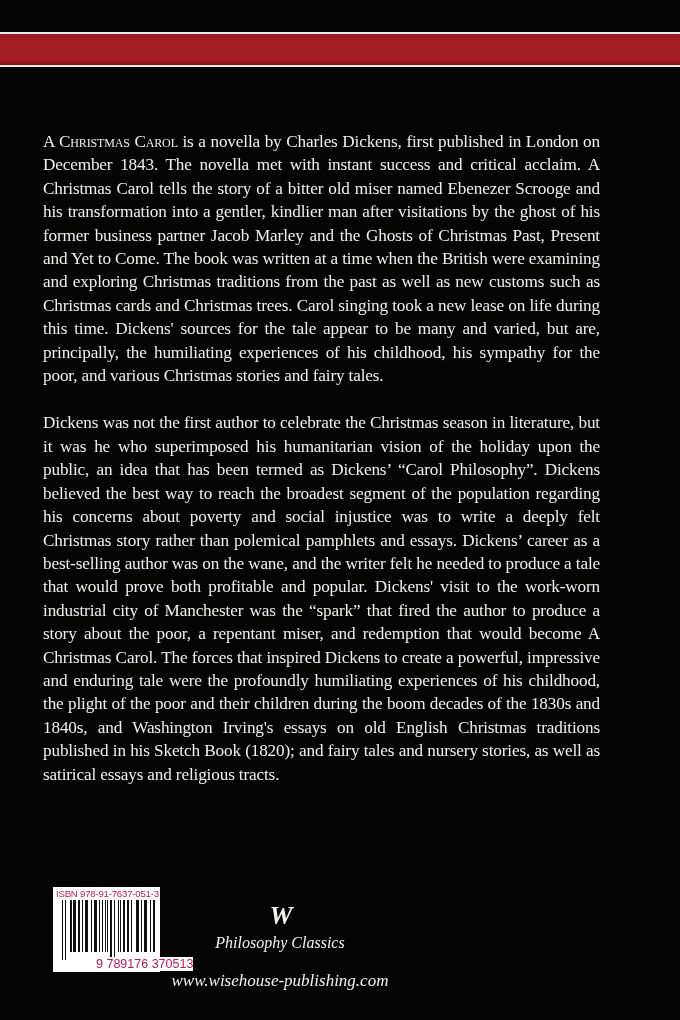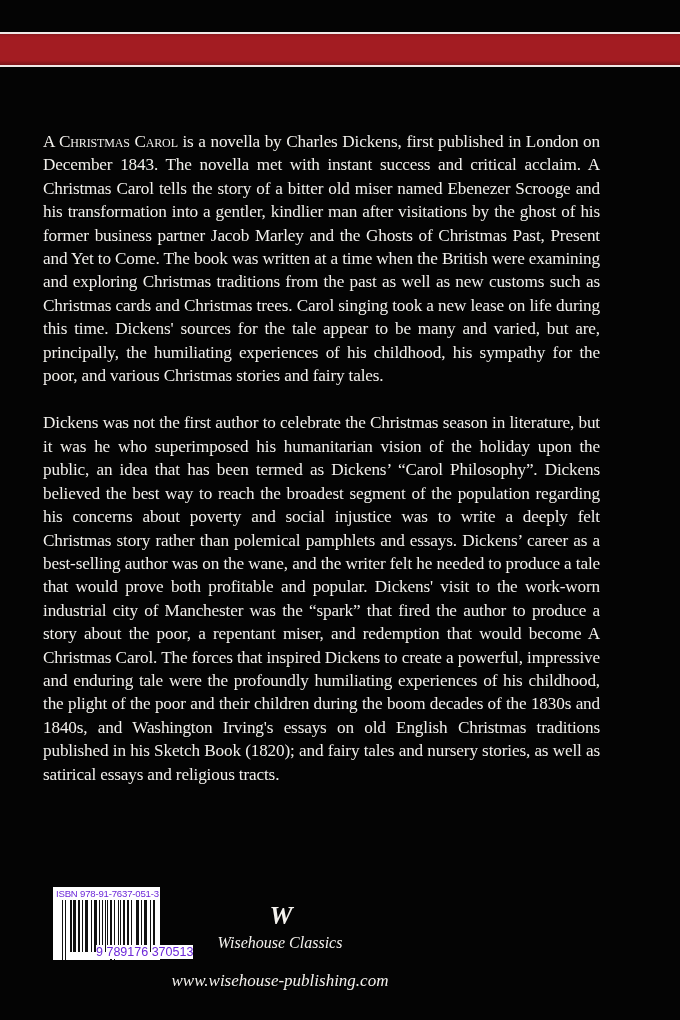--- a/index.html
+++ b/index.html
@@ -49,23 +49,23 @@
       margin-top: 24px;
     }
     .smallcaps {
       font-variant: small-caps;
     }
     .barcode-box {
       position: absolute;
       left: 53px;
       top: 887px;
       width: 107px;
-      height: 73px;
+      height: 85px;
       background: #ffffff;
-      color: #6d28d9;
+      color: #be185d;
       font-family: "Liberation Sans", "DejaVu Sans", sans-serif;
       box-sizing: border-box;
       padding: 2px 14px 0 3px;
     }
     .isbn-text {
       font-size: 9.6px;
       line-height: 10px;
       letter-spacing: -0.2px;
       white-space: nowrap;
     }
@@ -168,15 +168,15 @@
       <div class="bar" style="left: 81.9px; width: 1.3px; height: 52px;"></div>
       <div class="bar" style="left: 83.4px; width: 1.3px; height: 52px;"></div>
       <div class="bar" style="left: 87.9px; width: 1.3px; height: 52px;"></div>
       <div class="bar" style="left: 90.9px; width: 2.4px; height: 52px;"></div>
     </div>
   <div class="ean-digits"><span>9</span> <span>789176</span> <span>370513</span></div>
 </div>
 
 <div class="publisher">
   <div class="logo-w">W</div>
-  <div class="pub-name">Wisehouse Classics</div>
+  <div class="pub-name">Philosophy Classics</div>
   <div class="pub-url">www.wisehouse-publishing.com</div>
 </div>
 
 </body></html>

